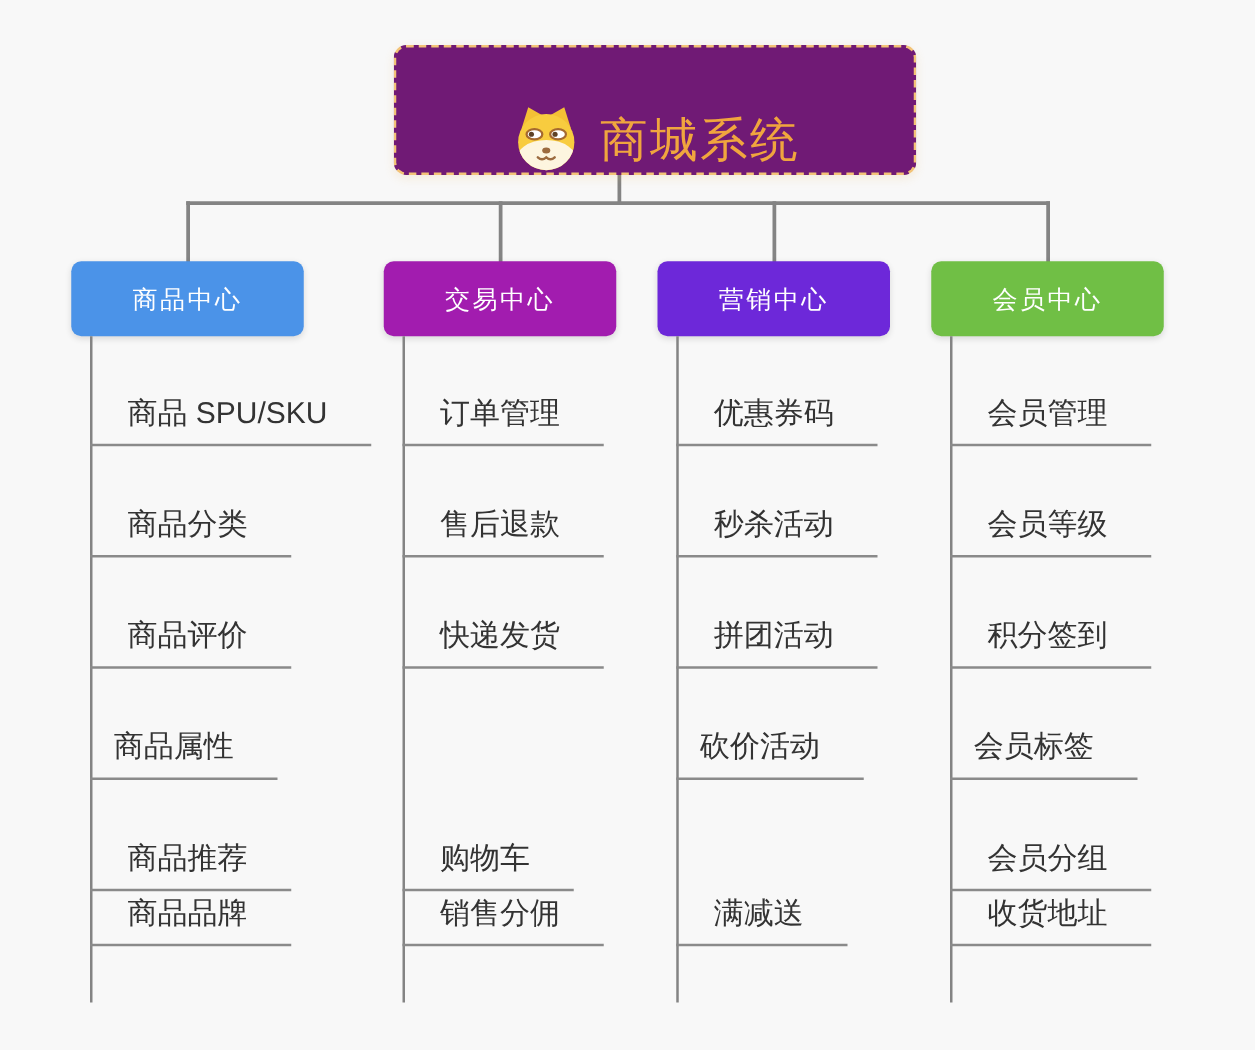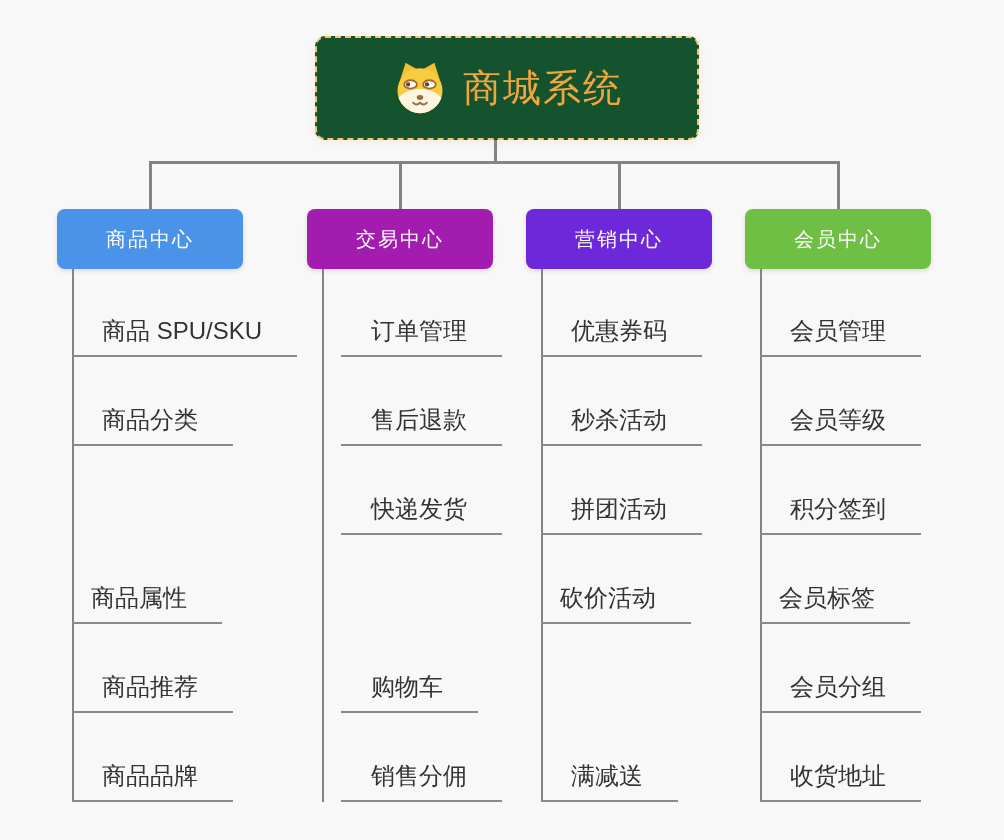--- a/index.html
+++ b/index.html
@@ -13,26 +13,26 @@
 
   
   .line { position:absolute; background:var(--connector,#848484); }
   .stem { left:494px; top:140px; width:3px; height:23px; }
   .hbar { left:149px; top:161px; width:691px; height:3px; }
   .drop { top:161px; width:3px; height:49px; }
   .d0 { left:149px; } .d1 { left:399px; } .d2 { left:618px; } .d3 { left:837px; }
 
   
   .root-node {
-    position:absolute; left:315px; top:36px; width:384px; height:104px;
-    background:#14532d;
+    position:absolute; left:315px; top:36px; width:418px; height:104px;
+    background:#701a75;
     border:2px dashed var(--root-border,#F3C377);
     border-radius:10px;
     box-sizing:border-box;
-    display:flex; align-items:center; justify-content:center; gap:14px;
+    display:flex; align-items:flex-end; justify-content:center; gap:14px;
     box-shadow:0 3px 8px rgba(230,170,70,0.14);
     cursor:pointer;
   }
   .root-title {
     font-size:38px; letter-spacing:2px;
     color:var(--root-text,#F0A53E);
   }
 
   
   .branch {
@@ -53,23 +53,23 @@
   
   .subitem {
     position:absolute;
     padding:0 35px 10px 30px;
     border-bottom:2px solid var(--leaf-underline,#8A8A8A);
     font-size:24px; line-height:28px;
     color:var(--leaf-text,#333333);
     white-space:nowrap;
     cursor:pointer;
   }
-  .c0 { left:72px; } .c1 { left:322px;margin-left:19px; } .c2 { left:541px; } .c3 { left:760px; }
+  .c0 { left:72px; } .c1 { left:322px; } .c2 { left:541px; } .c3 { left:760px; }
   .r0 { top:317px; } .r1 { top:406px; } .r2 { top:495px; }
-  .r3 { top:584px;padding-left:19px; } .r4 { top:673px; } .r5 { top:762px;text-align:center; }
+  .r3 { top:584px;padding-left:19px; } .r4 { top:673px; } .r5 { top:717px;text-align:center; }
 </style>
 </head>
 <body>
 
 <div class="canvas">
 
   <div class="line stem"></div>
   <div class="line hbar"></div>
   <div class="line drop d0"></div>
   <div class="line drop d1"></div>
@@ -110,20 +110,21 @@
     <span>会员中心</span>
   </div>
 
   <div class="vline v0"></div>
   <div class="vline v1"></div>
   <div class="vline v2"></div>
   <div class="vline v3"></div>
 
   <div class="subitem c0 r0">商品 SPU/SKU</div>
   <div class="subitem c0 r1">商品分类</div>
+  <div class="subitem c0 r2">商品评价</div>
   <div class="subitem c0 r3">商品属性</div>
   <div class="subitem c0 r4">商品推荐</div>
   <div class="subitem c0 r5">商品品牌</div>
 
   <div class="subitem c1 r0">订单管理</div>
   <div class="subitem c1 r1">售后退款</div>
   <div class="subitem c1 r2">快递发货</div>
   <div class="subitem c1 r4">购物车</div>
   <div class="subitem c1 r5">销售分佣</div>
 

